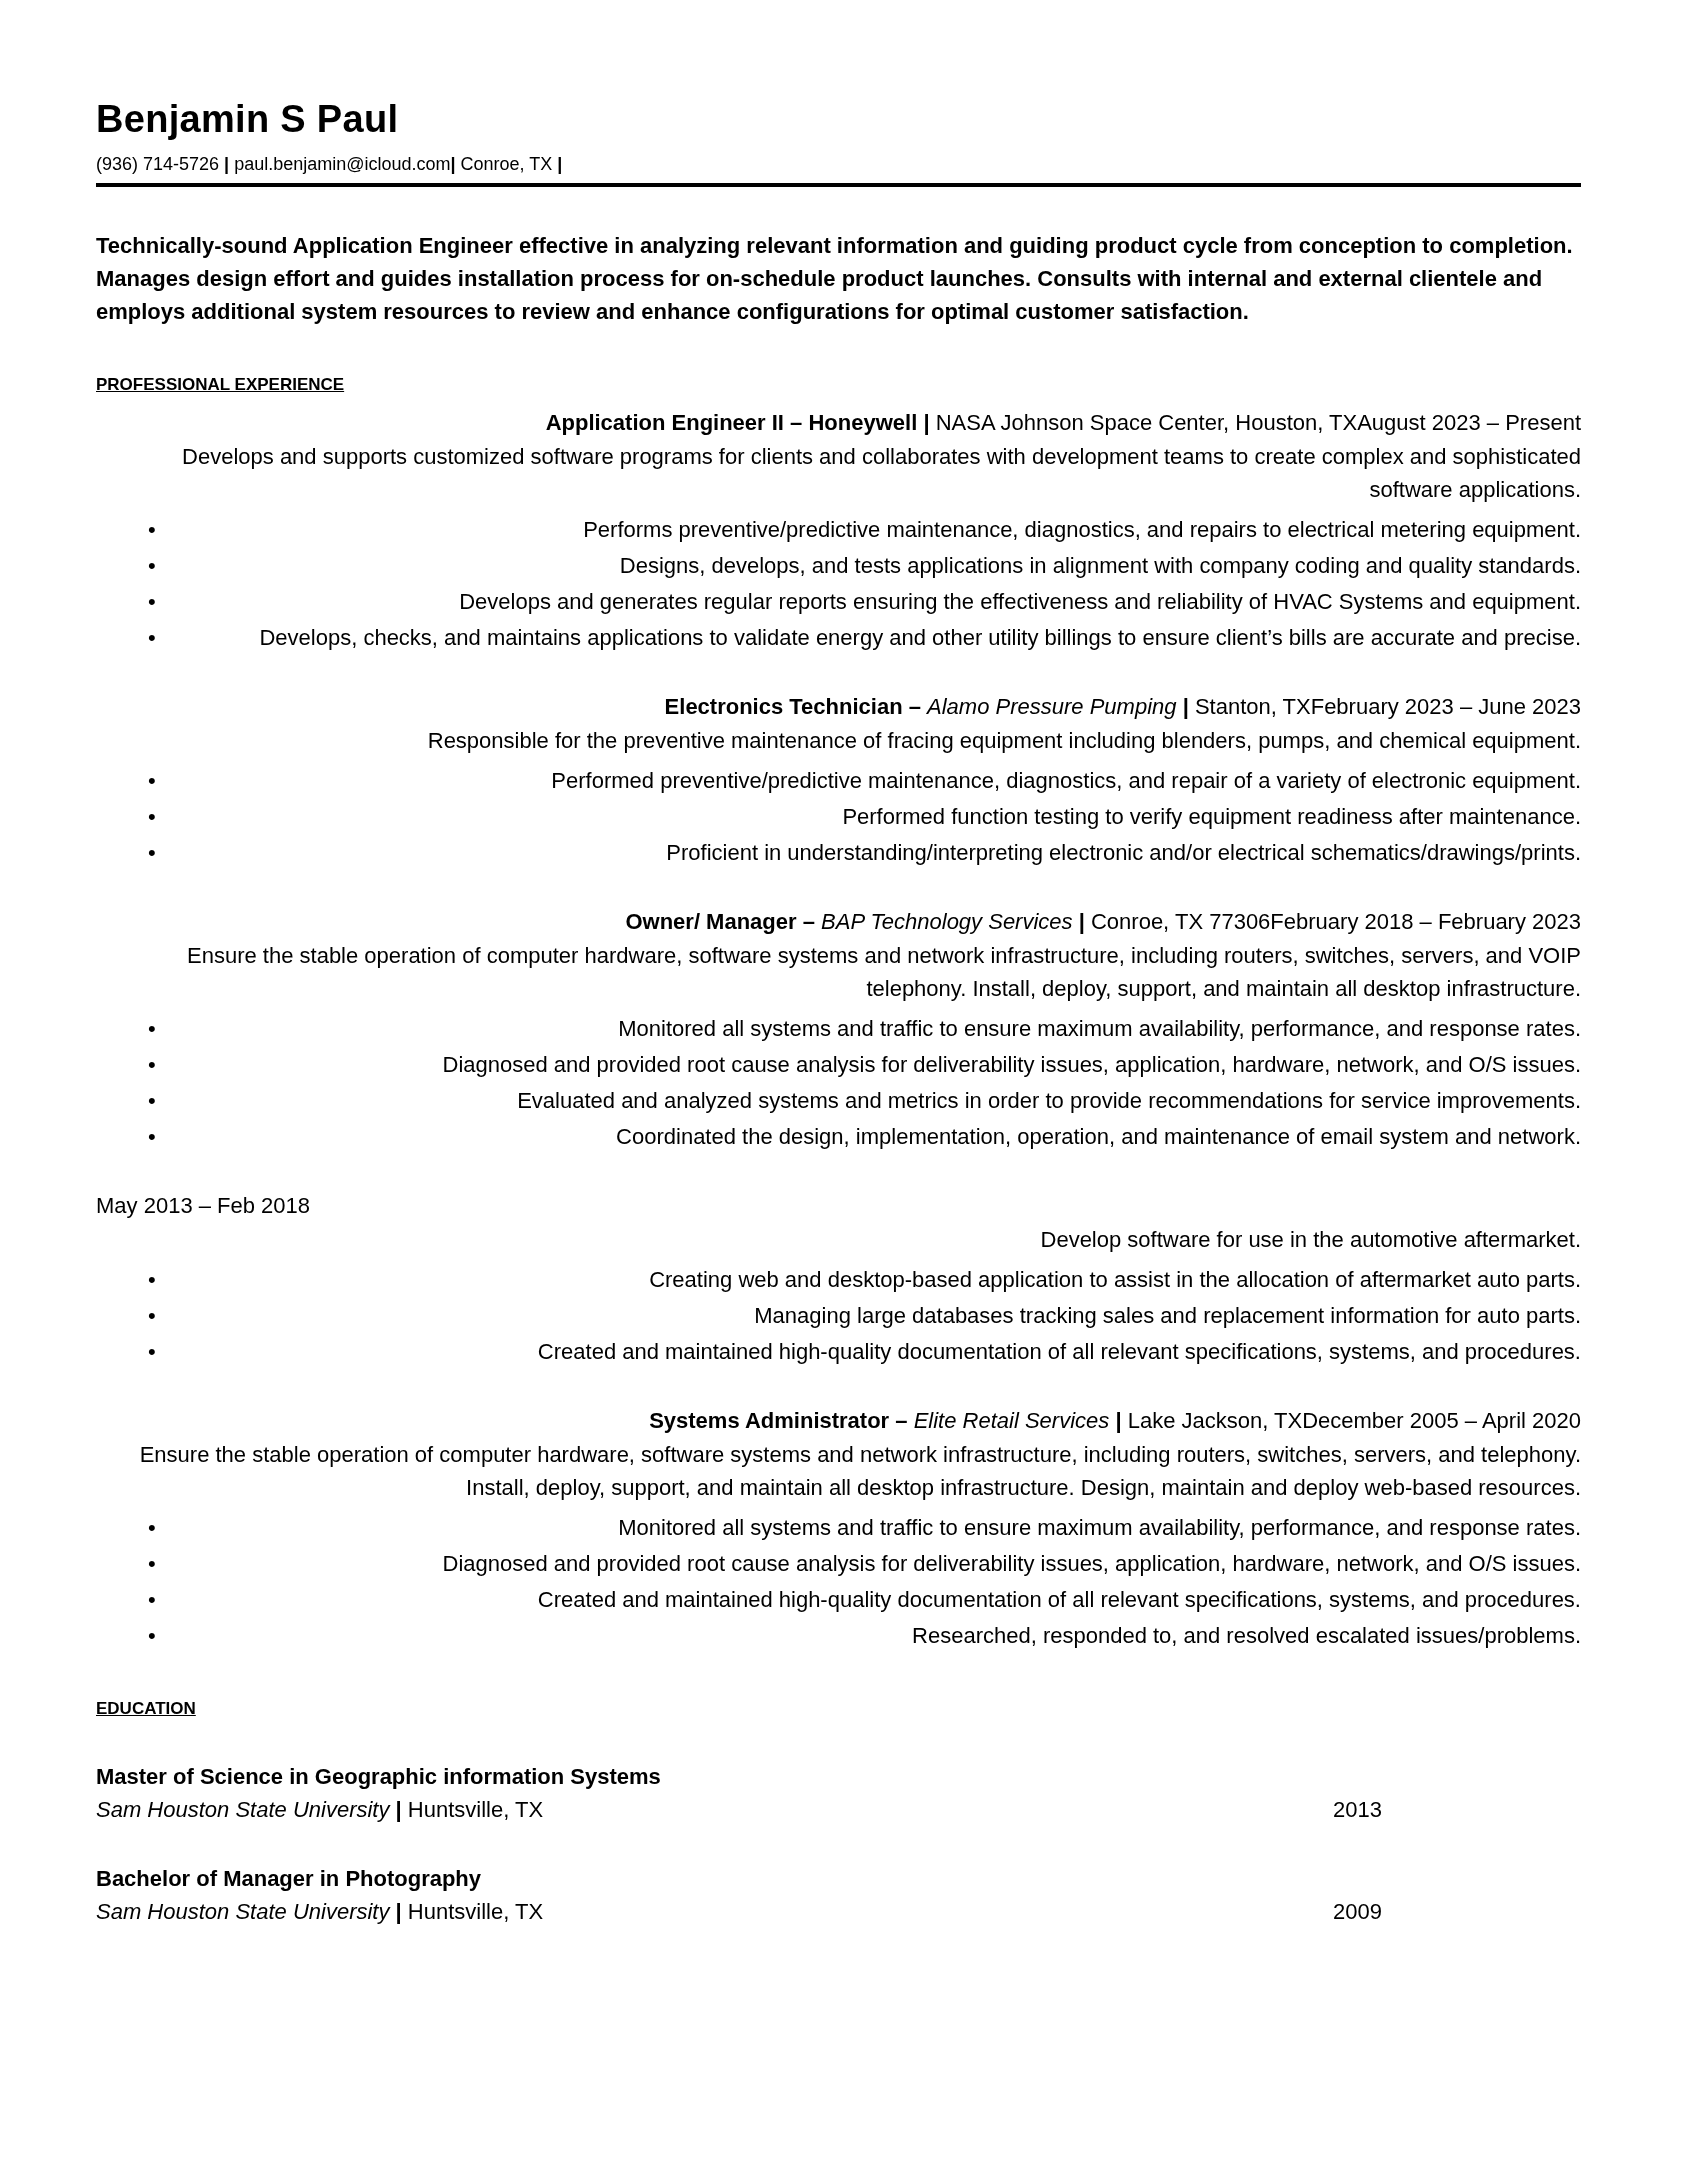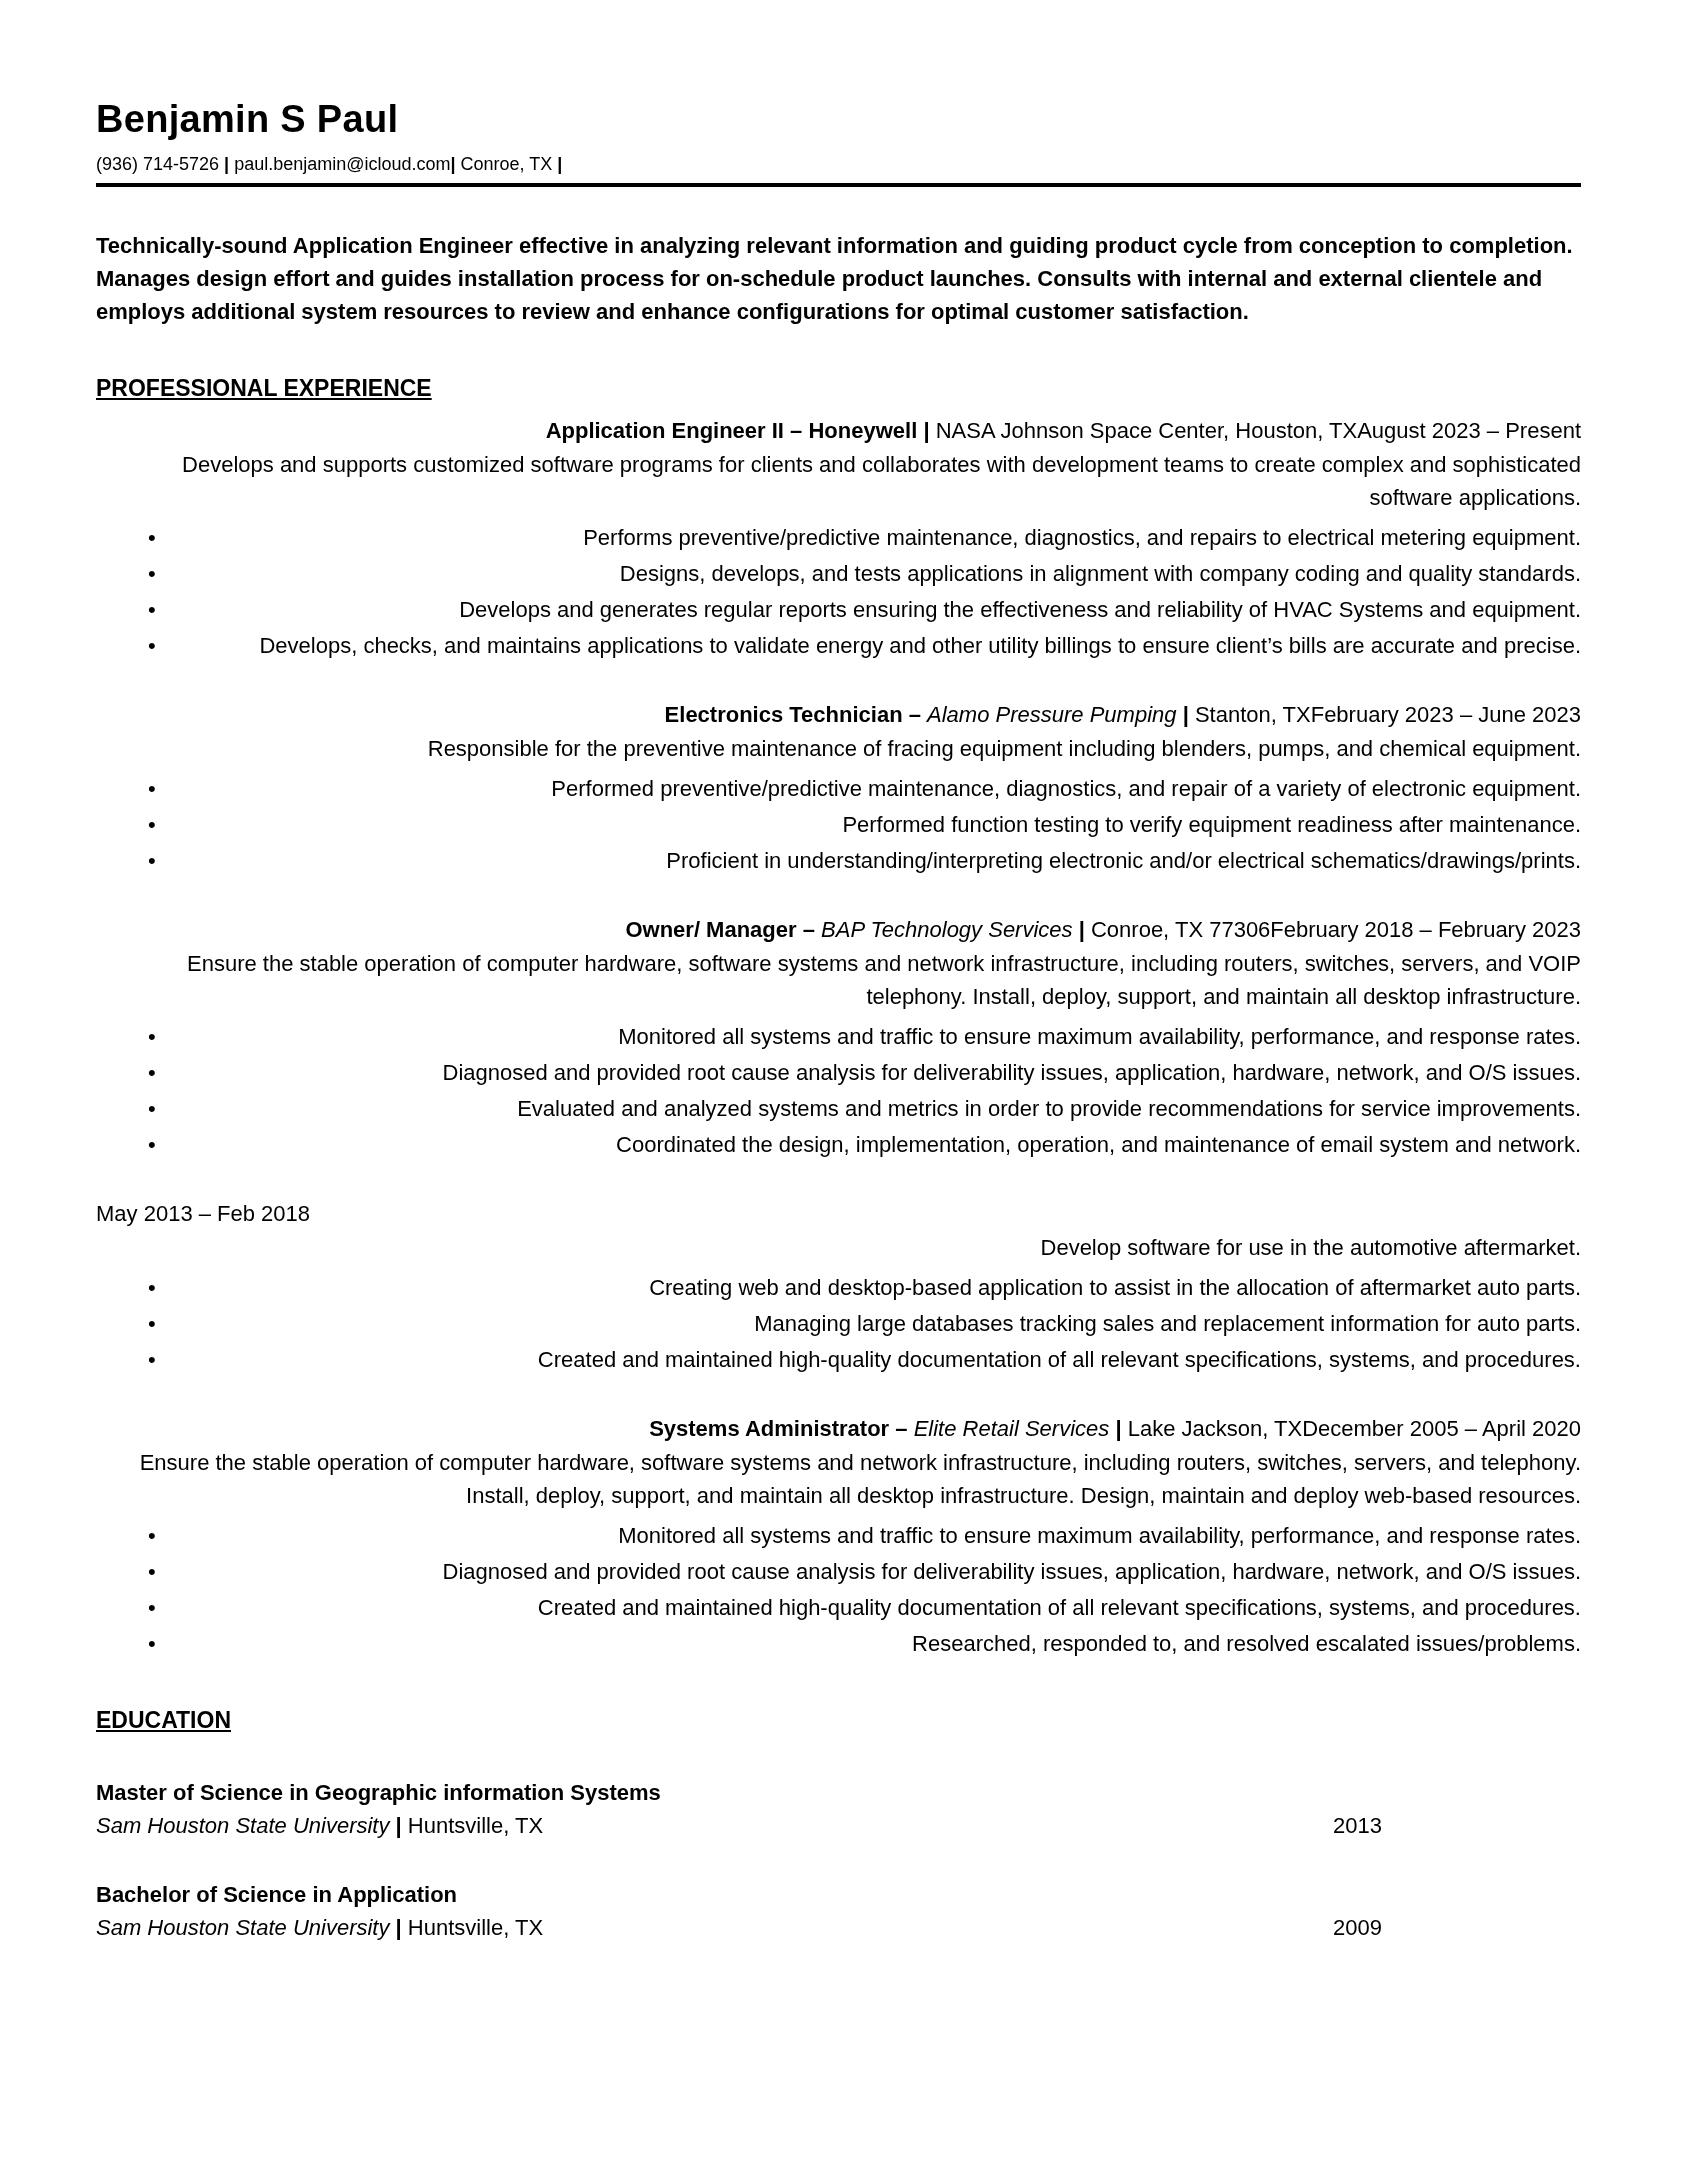--- a/index.html
+++ b/index.html
@@ -36,21 +36,21 @@
   .rule {
     border-bottom: 4.5px solid #000;
     margin-top: 5px;
     width: 100%;
   }
   .summary {
     margin: 42px 0 0 0;
     font-weight: 700;
   }
   .section-heading {
-    font-size: 23px;
+    font-size: 17px;
     font-weight: 700;
     text-decoration: underline;
     margin: 46px 0 0 0;
     line-height: 1.3;
   }
   .jobs .job:first-child { margin-top: 10px; }
   .job { margin-top: 36px; text-align: right; }
   .job-head {
     display: flex;
     justify-content: space-between;
@@ -178,21 +178,21 @@
   <div class="edu-entries" id="edu-entries">
   <div class="edu">
     <div class="edu-degree">Master of Science in Geographic information Systems</div>
     <div class="edu-line">
       <span class="edu-school"><span class="sg-i">Sam Houston State University </span><span class="sg-b">| </span><span class="sg-r">Huntsville, TX</span></span>
       <span class="edu-year">2013</span>
     </div>
   </div>
 
   <div class="edu">
-    <div class="edu-degree">Bachelor of Science in Application</div>
+    <div class="edu-degree">Bachelor of Manager in Photography</div>
     <div class="edu-line">
       <span class="edu-school"><span class="sg-i">Sam Houston State University </span><span class="sg-b">| </span><span class="sg-r">Huntsville, TX</span></span>
       <span class="edu-year">2009</span>
     </div>
   </div>
 </div>
 </div>
 
 
 </body></html>

